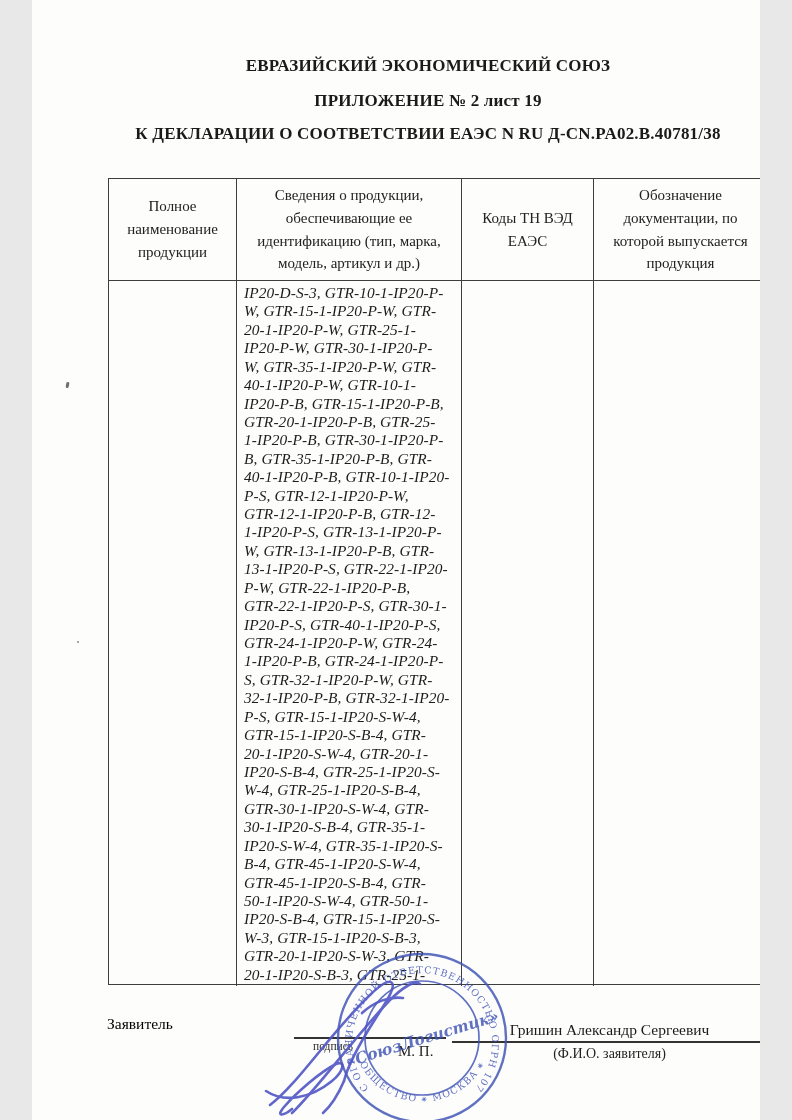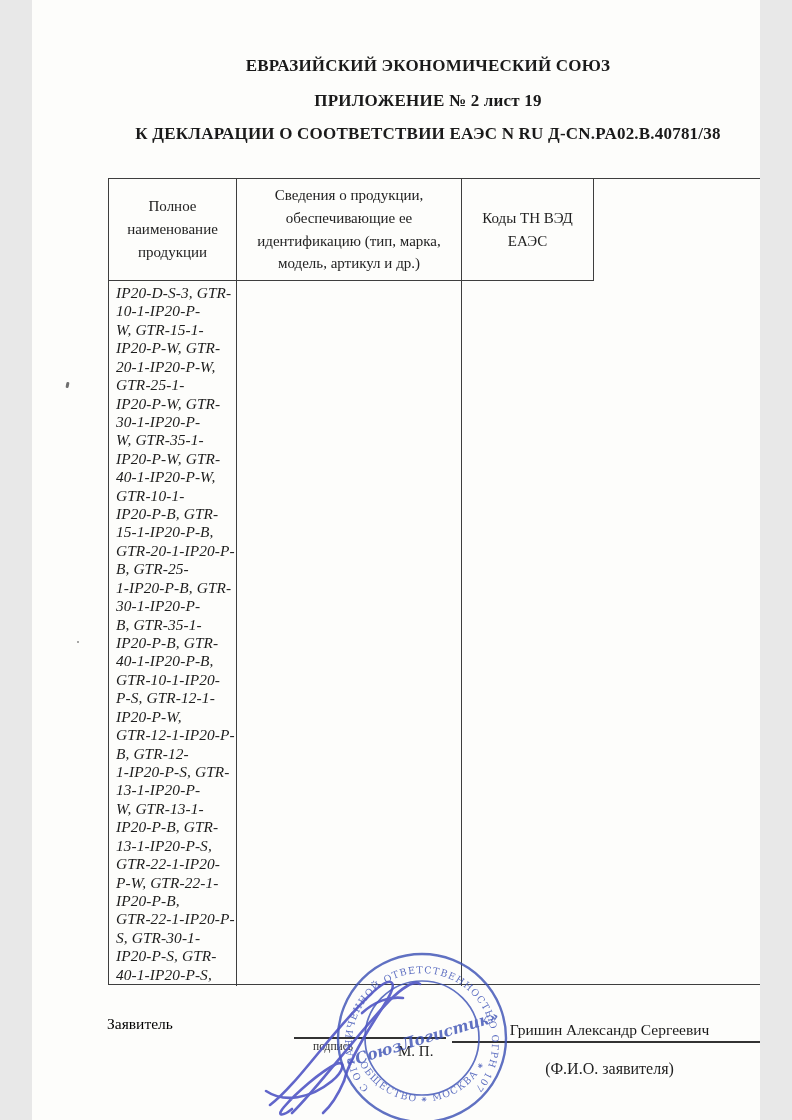--- a/index.html
+++ b/index.html
@@ -70,21 +70,21 @@
   .seal-caption{
     position:absolute;left:366px;top:1043px;
     font-size:15px;color:#1f1f1f;z-index:2;
   }
   .name-block{
     position:absolute;left:420px;top:1021px;width:315px;
     text-align:center;z-index:2;
   }
   .name-text{font-size:15.5px;color:#1a1a1a;padding-bottom:1px;}
   .name-line{height:1.5px;background:#333;margin-top:1px;}
-  .name-caption{font-size:16px;color:#222;margin-top:17px;}
+  .name-caption{font-size:14px;color:#222;margin-top:3px;}
   
   .stamp{
     position:absolute;left:300px;top:948px;
     width:180px;height:180px;z-index:3;
     opacity:.82;
   }
   .scribble{
     position:absolute;left:230px;top:973px;
     width:195px;height:145px;z-index:4;
     opacity:.9;
@@ -103,20 +103,21 @@
   <div>
     <div class="hline h1">ЕВРАЗИЙСКИЙ ЭКОНОМИЧЕСКИЙ СОЮЗ</div>
     <div class="hline h2">ПРИЛОЖЕНИЕ № 2 лист 19</div>
     <div class="hline h3">К ДЕКЛАРАЦИИ О СООТВЕТСТВИИ ЕАЭС N RU Д-CN.PA02.B.40781/38</div>
   </div>
 
   <div class="tbl">
     <div class="cell hcell">Полное наименование продукции</div>
     <div class="cell hcell">Сведения о продукции, обеспечивающие ее идентификацию (тип, марка, модель, артикул и др.)</div>
     <div class="cell hcell">Коды ТН ВЭД ЕАЭС</div>
+    <div class="cell hcell lastcol">Обозначение документации, по которой выпускается продукция</div>
 
     <div class="cell lastrow"></div>
     <div class="cell lastrow id-cell">IP20-D-S-3, GTR-10-1-IP20-P-
 W, GTR-15-1-IP20-P-W, GTR-
 20-1-IP20-P-W, GTR-25-1-
 IP20-P-W, GTR-30-1-IP20-P-
 W, GTR-35-1-IP20-P-W, GTR-
 40-1-IP20-P-W, GTR-10-1-
 IP20-P-B, GTR-15-1-IP20-P-B,
 GTR-20-1-IP20-P-B, GTR-25-

